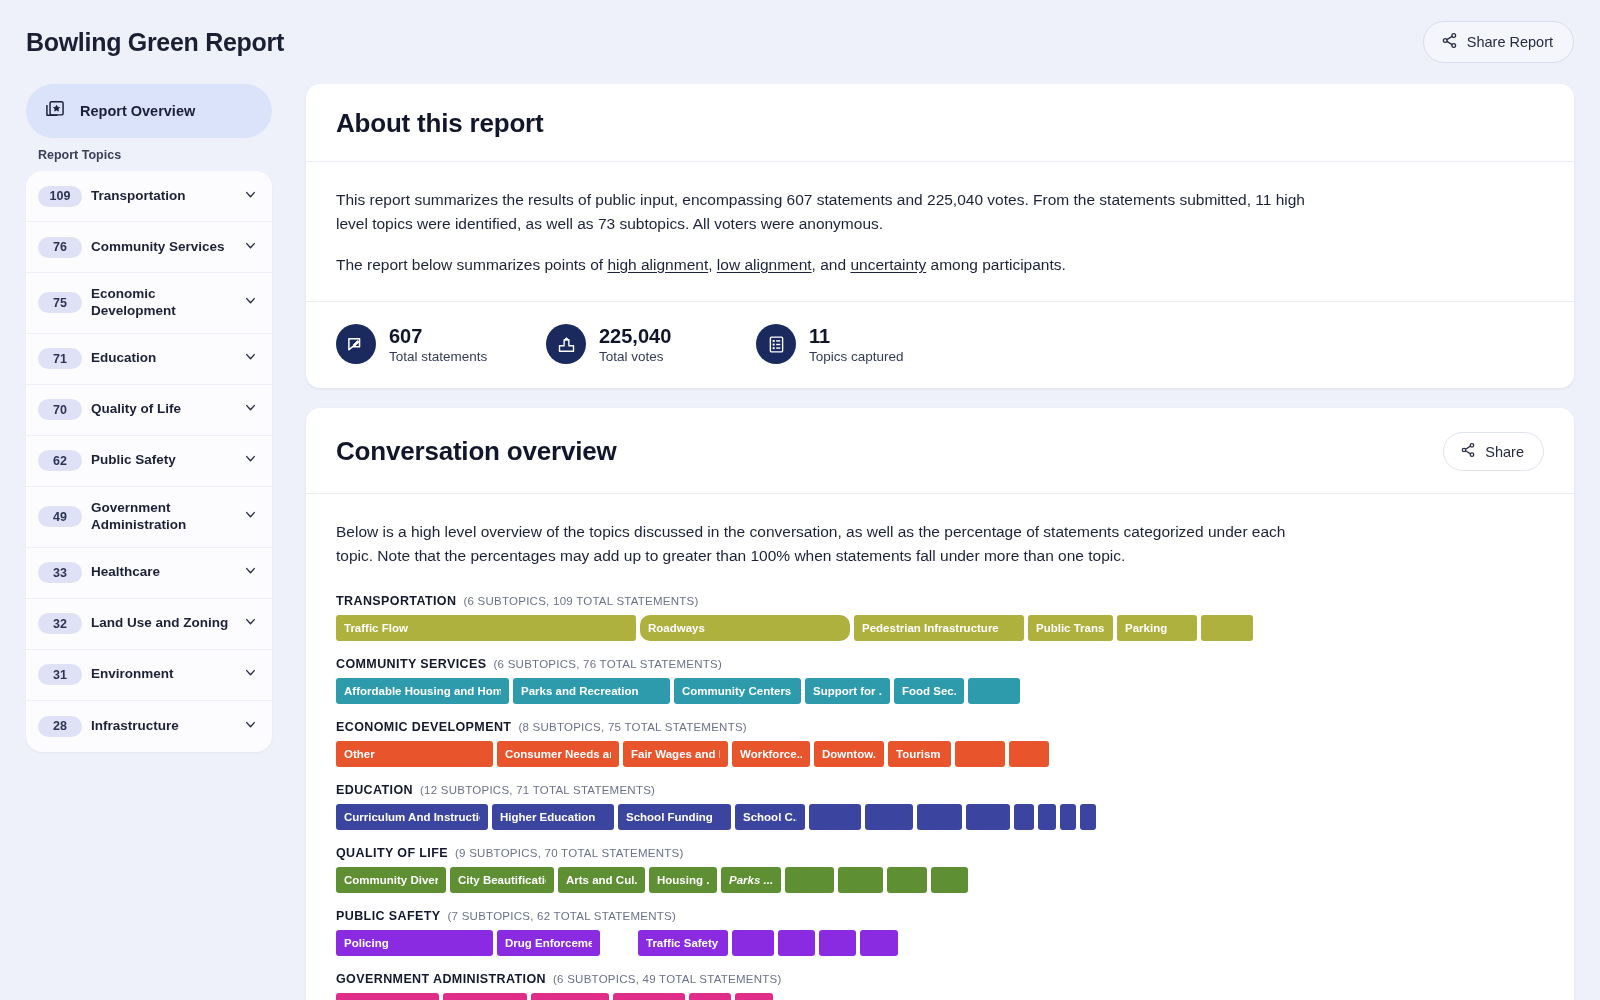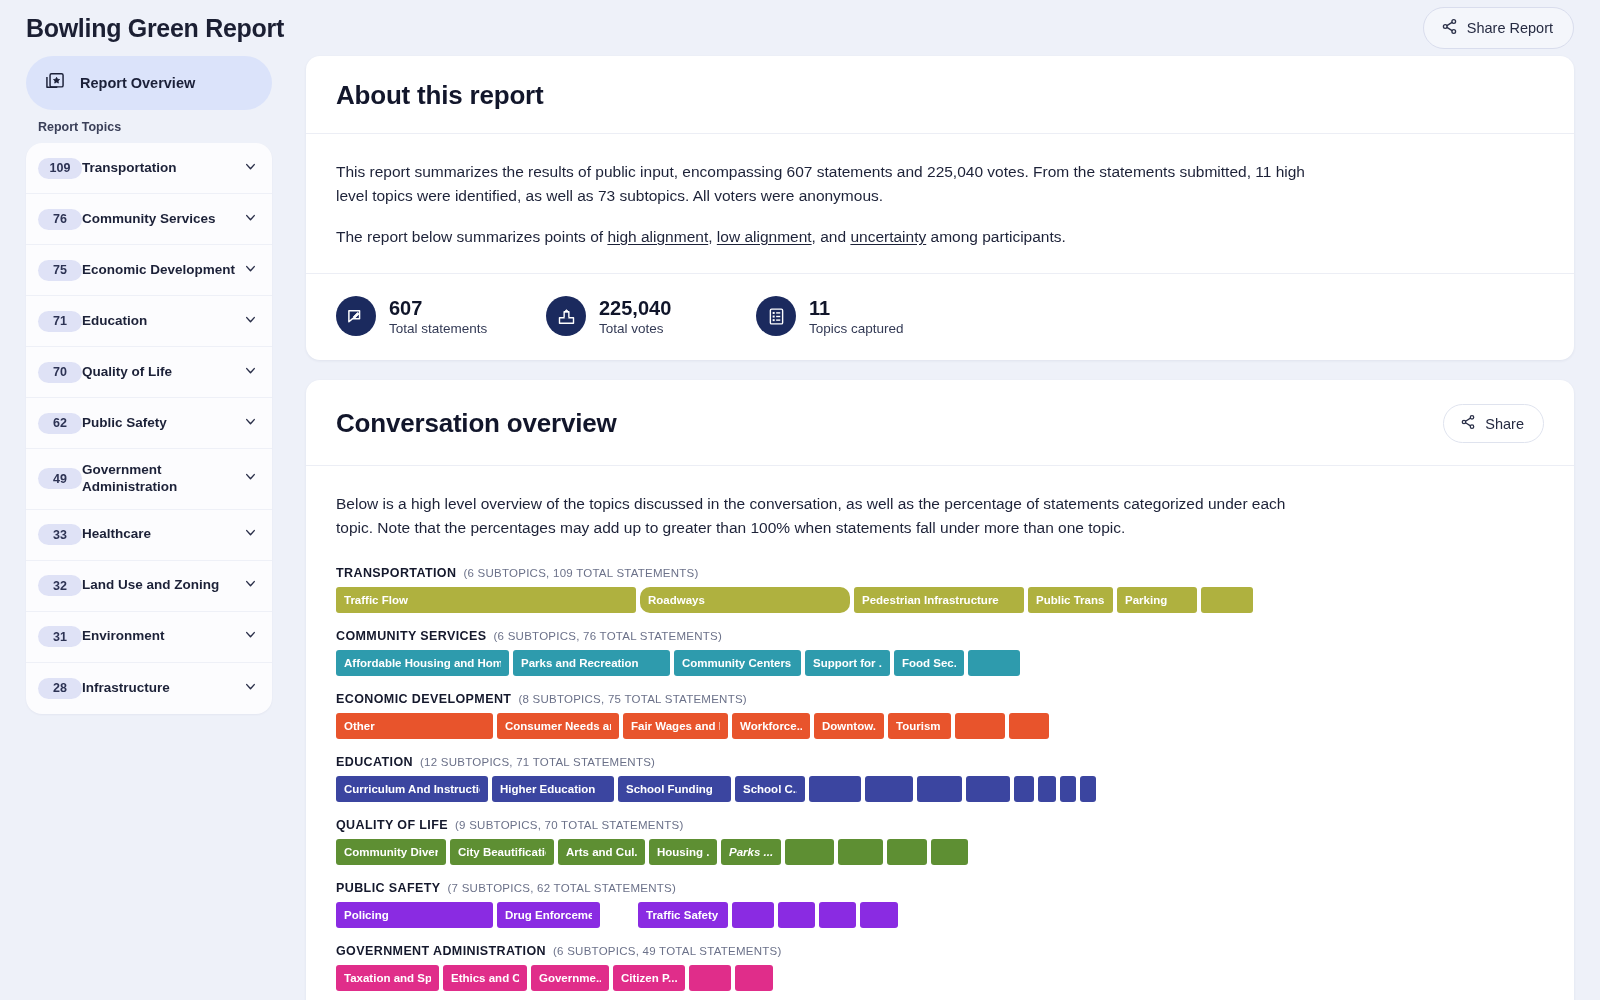--- a/index.html
+++ b/index.html
@@ -6,21 +6,21 @@
   html, body {
     width: 1600px; height: 1000px;
     background: #eef1f9;
     font-family: "Liberation Sans", sans-serif;
     color: #1e2340;
     overflow: hidden;
   }
 
   
   .topbar {
-    height: 56px;
+    height: 84px;
     display: flex; align-items: center; justify-content: space-between;
     padding: 0 26px 0 26px;
   }
   .app-title { font-size: 25px; font-weight: 700; letter-spacing: -0.3px; color: #1b1f33; }
   .share-report-btn {
     display: flex; align-items: center; gap: 9px;
     background: #f4f6fb;
     border: 1px solid #d9dded;
     border-radius: 999px;
     padding: 10px 20px 10px 17px;
@@ -45,21 +45,21 @@
     font-size: 12.5px; font-weight: 700; color: #3b4059;
     padding: 4px 0 9px 12px;
   }
   .topic-card {
     background: #fcfcfe;
     border-radius: 16px;
     overflow: hidden;
     box-shadow: 0 1px 2px rgba(30,40,90,.05);
   }
   .topic-row {
-    display: flex; align-items: center; gap: 0;
+    display: flex; align-items: center; gap: 9px;
     padding: 13px 14px 13px 12px;
     border-bottom: 1px solid #eef0f7;
     cursor: pointer;
     min-height: 51px;
   }
   .topic-row:last-child { border-bottom: none; }
   .count-badge {
     flex: 0 0 44px; width: 44px; height: 21px;
     background: #dfe2f6; border-radius: 999px;
     display: flex; align-items: center; justify-content: center;

